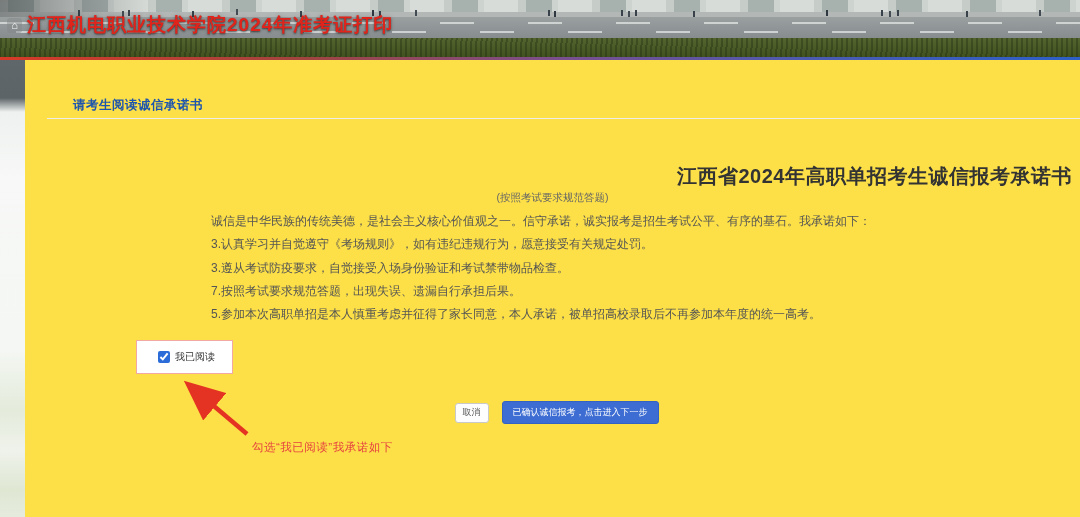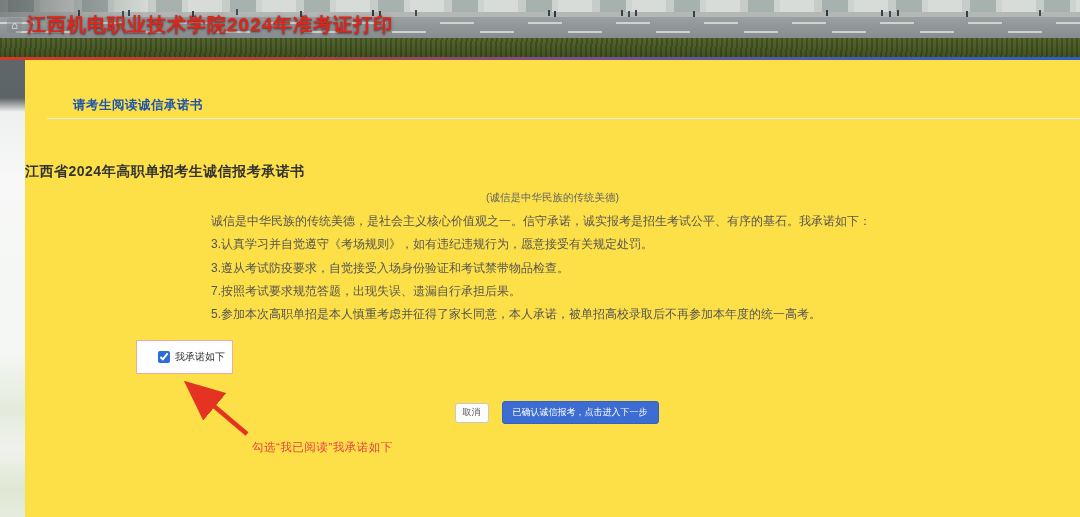--- a/index.html
+++ b/index.html
@@ -67,22 +67,22 @@
       #e4ebdb 350px,#eff2eb 390px,#dfe7d3 430px,#e9eee3 470px,#f2f5f0 517px);
   }
   
   .panel { position:absolute; left:25px; top:60px; width:1055px; height:457px; background:#fde047; }
   .section-heading {
     position:absolute; left:48px; top:37px;
     font-size:12.5px; font-weight:bold; color:#1d55ae; letter-spacing:.5px;
   }
   .divider { position:absolute; left:22px; right:0; top:58px; border-top:1px solid #ececec; }
   .doc-title {
-    position:absolute; left:0; right:8px; top:103px; text-align:left;
-    font-size:14px; font-weight:bold; color:#333; letter-spacing:.5px;
+    position:absolute; left:0; right:8px; top:103px; text-align:right;
+    font-size:20px; font-weight:bold; color:#333; letter-spacing:.5px;
   }
   .doc-subtitle {
     position:absolute; left:0; right:0; top:131px; text-align:center;
     font-size:10.5px; color:#666;
   }
   .doc-body { position:absolute; left:150px; top:150px; width:760px; }
   .doc-body p { font-size:12px; color:#555; line-height:23.3px; white-space:nowrap;margin-left:36px; }
   
   .consent-box {
     position:absolute; left:111px; top:280px; width:97px; height:34px;
@@ -127,33 +127,33 @@
   <h1 class="hero-title">江西机电职业技术学院2024年准考证打印</h1>
 </div>
 <div class="hero-line"></div>
 <div class="left-strip"></div>
 
 <div class="panel">
   <div class="section-heading">请考生阅读诚信承诺书</div>
   <div class="divider"></div>
 
   <h2 class="doc-title">江西省2024年高职单招考生诚信报考承诺书</h2>
-  <div class="doc-subtitle">(诚信是中华民族的传统美德)</div>
+  <div class="doc-subtitle">(按照考试要求规范答题)</div>
 
   <div class="doc-body">
     <p>诚信是中华民族的传统美德，是社会主义核心价值观之一。信守承诺，诚实报考是招生考试公平、有序的基石。我承诺如下：</p>
     <p>3.认真学习并自觉遵守《考场规则》，如有违纪违规行为，愿意接受有关规定处罚。</p>
     <p>3.遵从考试防疫要求，自觉接受入场身份验证和考试禁带物品检查。</p>
     <p>7.按照考试要求规范答题，出现失误、遗漏自行承担后果。</p>
     <p>5.参加本次高职单招是本人慎重考虑并征得了家长同意，本人承诺，被单招高校录取后不再参加本年度的统一高考。</p>
   </div>
 
   <div class="consent-box">
     <input type="checkbox" class="consent-checkbox" checked="checked" style="">
-    <label class="consent-label">我承诺如下</label>
+    <label class="consent-label">我已阅读</label>
   </div>
 
   <div class="actions">
     <button class="btn-cancel">取消</button>
     <button class="btn-confirm">已确认诚信报考，点击进入下一步</button>
   </div>
 
   <svg class="arrow" width="95" height="70" viewBox="0 0 95 70">
     <defs>
       <marker id="ah" markerWidth="9" markerHeight="8" refX="7.5" refY="4" orient="auto">

